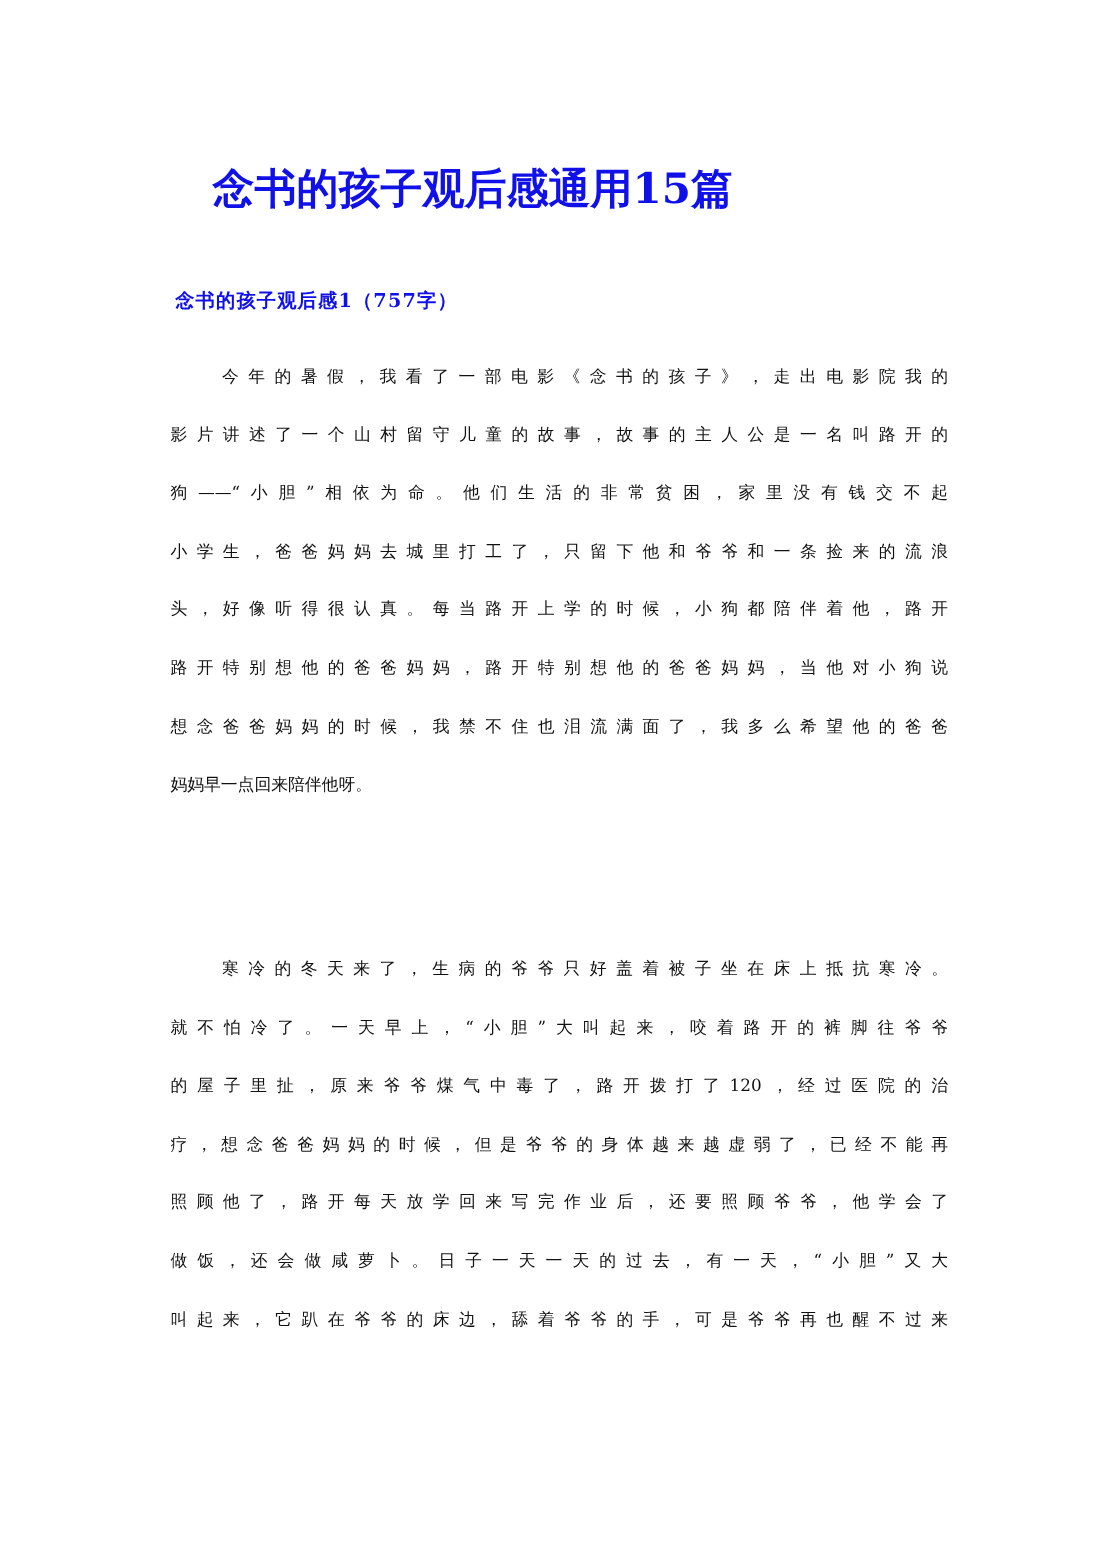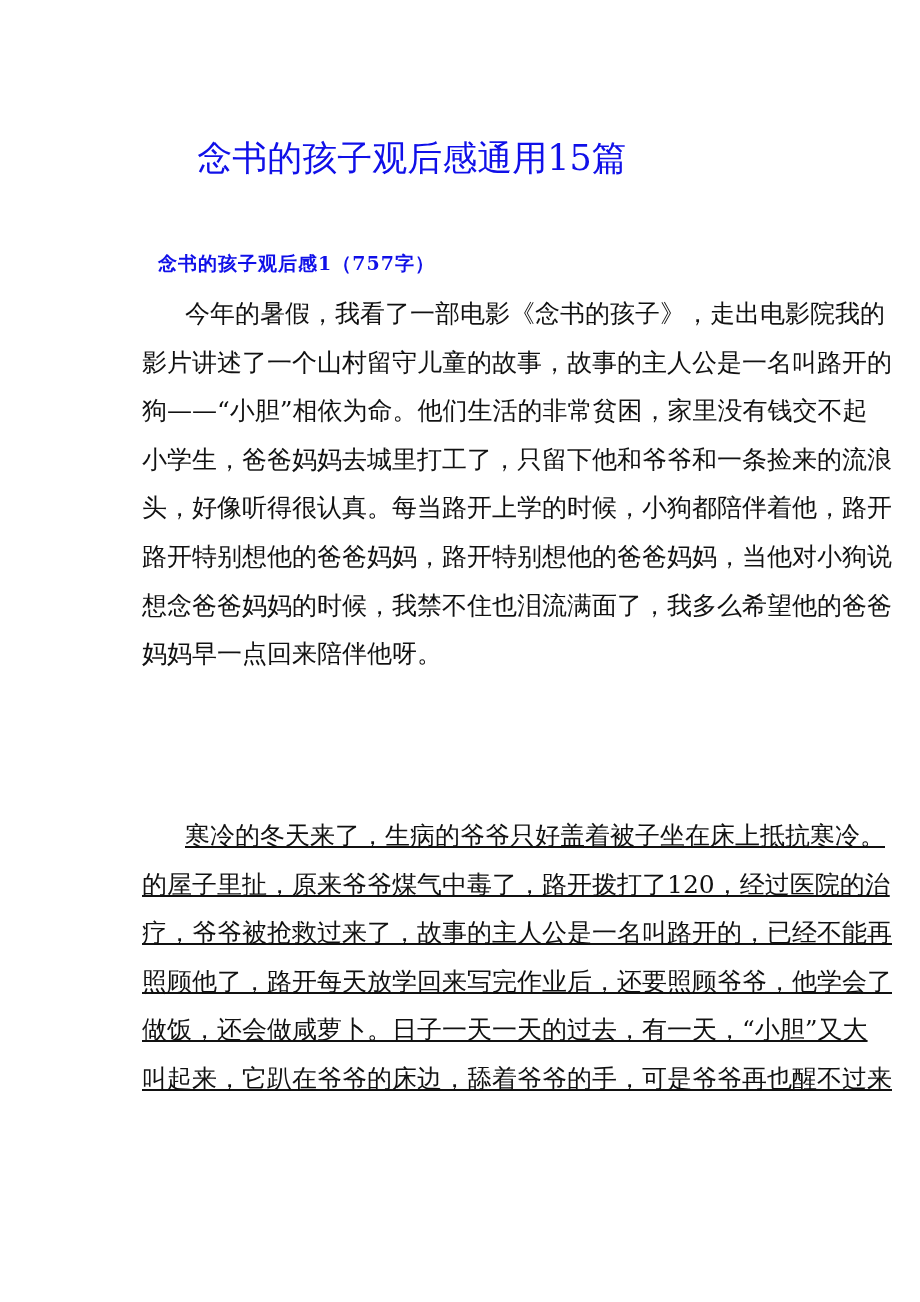--- a/index.html
+++ b/index.html
@@ -1,30 +1,30 @@
 <!DOCTYPE html>
 <html><head>
 <meta charset="utf-8">
 <style>
   html, body { margin: 0; padding: 0; background: #ffffff; }
   body { width: 920px; height: 1302px; position: relative; overflow: hidden;
          font-family: "DejaVu Serif", "Liberation Serif", serif; color: #111; }
   .page { position: absolute; left: 0; top: 0; width: 920px; height: 1302px; }
-  .title { position: absolute; left: 18px; width: 788px; top: 136px; text-align: center;
-           font-size: 35px; line-height: 44px; color: #1010e8; font-weight: normal;
+  .title { position: absolute; left: 0; width: 788px; top: 136px; text-align: center;
+           font-size: 35px; line-height: 44px; color: #1010e8; font-weight: bold;
            letter-spacing: 0px; margin: 0; }
-  .subhead { position: absolute; left: 142px; top: 230px; font-size: 19px; line-height: 34px;
-             color: #1010e8; font-weight: bold; margin: 16px; letter-spacing: 1px; }
-  .para { position: absolute; left: 142px; width: 648px; margin: 0; font-size: 25px;
+  .subhead { position: absolute; left: 142px; top: 230px; font-size: 16px; line-height: 34px;
+             color: #1010e8; font-weight: bold; margin: 4px; letter-spacing: 1px; }
+  .para { position: absolute; left: 142px; width: 648px; margin: 0; font-size: 14px;
           line-height: 48.6px; text-align: justify; text-align-last: left; }
   .para .line { display: block; height: 48.6px; white-space: nowrap; text-align-last: justify; text-align: justify; }
   .para .line.last { text-align-last: left; }
   .para .line.indent { padding-left: 43px; }
   #p1 { top: 290px; }
-  #p2 { top: 812px; text-decoration: underline; }
+  #p2 { top: 784px; }
 </style>
 </head>
 <body>
 
 <div class="page">
   <h1 class="title">念书的孩子观后感通用15篇</h1>
   <h2 class="subhead">念书的孩子观后感1（757字）</h2>
 
   <div class="para" id="p1">
     <span class="line indent">今年的暑假，我看了一部电影《念书的孩子》，走出电影院我的</span>
@@ -32,19 +32,20 @@
     <span class="line">狗——“小胆”相依为命。他们生活的非常贫困，家里没有钱交不起</span>
     <span class="line">小学生，爸爸妈妈去城里打工了，只留下他和爷爷和一条捡来的流浪</span>
     <span class="line">头，好像听得很认真。每当路开上学的时候，小狗都陪伴着他，路开</span>
     <span class="line">路开特别想他的爸爸妈妈，路开特别想他的爸爸妈妈，当他对小狗说</span>
     <span class="line">想念爸爸妈妈的时候，我禁不住也泪流满面了，我多么希望他的爸爸</span>
     <span class="line last">妈妈早一点回来陪伴他呀。</span>
   </div>
 
   <div class="para" id="p2">
     <span class="line indent">寒冷的冬天来了，生病的爷爷只好盖着被子坐在床上抵抗寒冷。</span>
+    <span class="line">就不怕冷了。一天早上，“小胆”大叫起来，咬着路开的裤脚往爷爷</span>
     <span class="line">的屋子里扯，原来爷爷煤气中毒了，路开拨打了120，经过医院的治</span>
-    <span class="line">疗，爷爷被抢救过来了，故事的主人公是一名叫路开的，已经不能再</span>
+    <span class="line">疗，想念爸爸妈妈的时候，但是爷爷的身体越来越虚弱了，已经不能再</span>
     <span class="line">照顾他了，路开每天放学回来写完作业后，还要照顾爷爷，他学会了</span>
     <span class="line">做饭，还会做咸萝卜。日子一天一天的过去，有一天，“小胆”又大</span>
     <span class="line">叫起来，它趴在爷爷的床边，舔着爷爷的手，可是爷爷再也醒不过来</span>
   </div>
 </div>
 
 </body></html>

